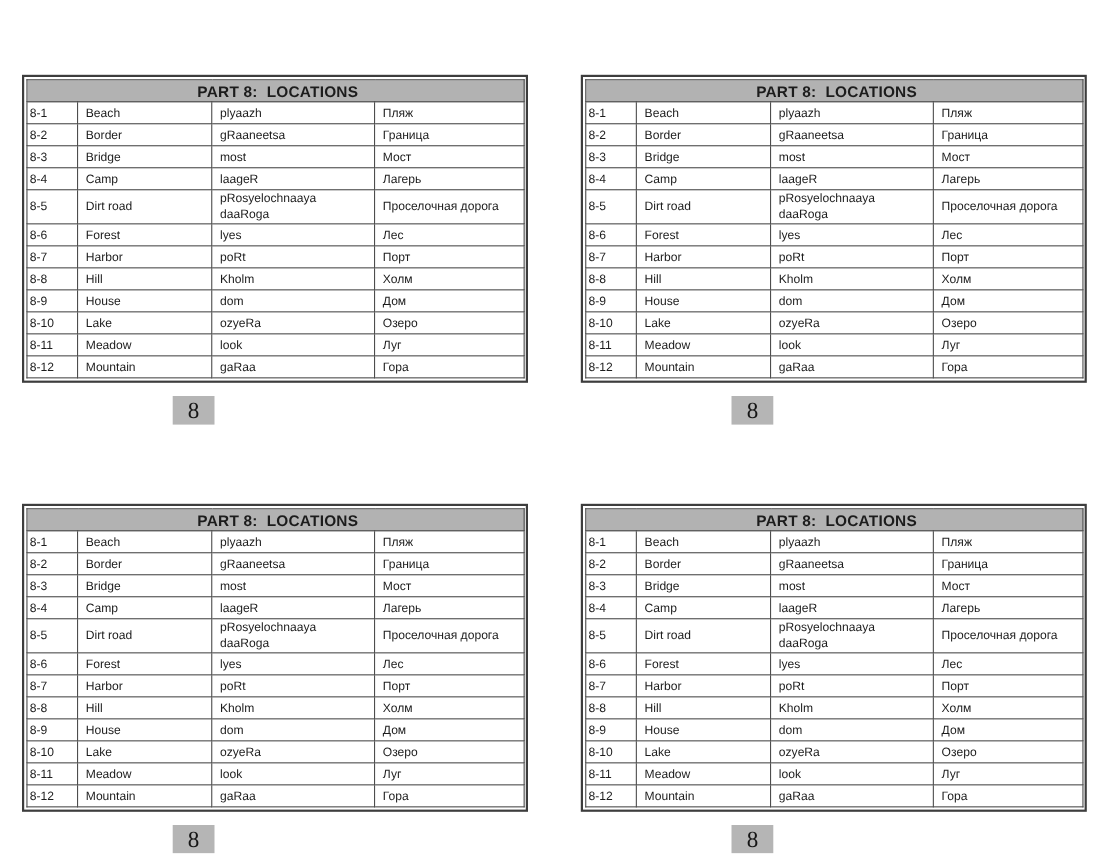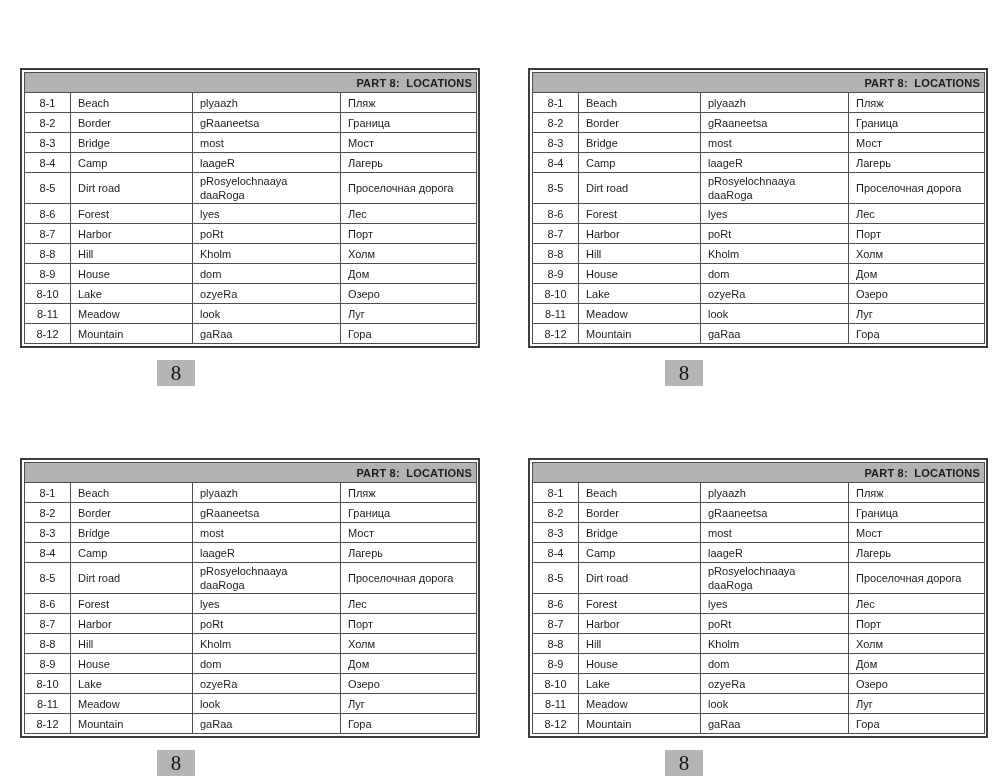--- a/index.html
+++ b/index.html
@@ -37,38 +37,37 @@
   }
   col.w-num      { width: 46px; }
   col.w-en       { width: 122px; }
   col.w-translit { width: 148px; }
   col.w-ru       { width: 136px; }
 
   th.part-header {
     background: var(--header-bg, #b2b2b2);
     border: 1.5px solid var(--cell-border, #4d4d4d);
     height: 17px;
-    font-size: 11px;
+    font-size: 14px;
     font-weight: bold;
-    text-align: right;
+    text-align: center;
     padding: 1px 4px 1px 8px;
     white-space: pre;
     letter-spacing: 0.2px;
   }
   td {
     border: 1.5px solid var(--cell-border, #4d4d4d);
     font-size: 11px;
     line-height: 14px;
     height: 17px;
     padding: 1px 6px 1px 7px;
     vertical-align: middle;
     overflow: hidden;
   }
   td.c-num {
-    text-align: center;
     padding: 1px 2px;
   }
 
   .page-marker {
     width: 38px;
     height: 26px;
     margin: 12px 0 0 137px;
     background: var(--marker-bg, #b5b5b5);
     font-family: "Liberation Serif", serif;
     font-size: 21px;

